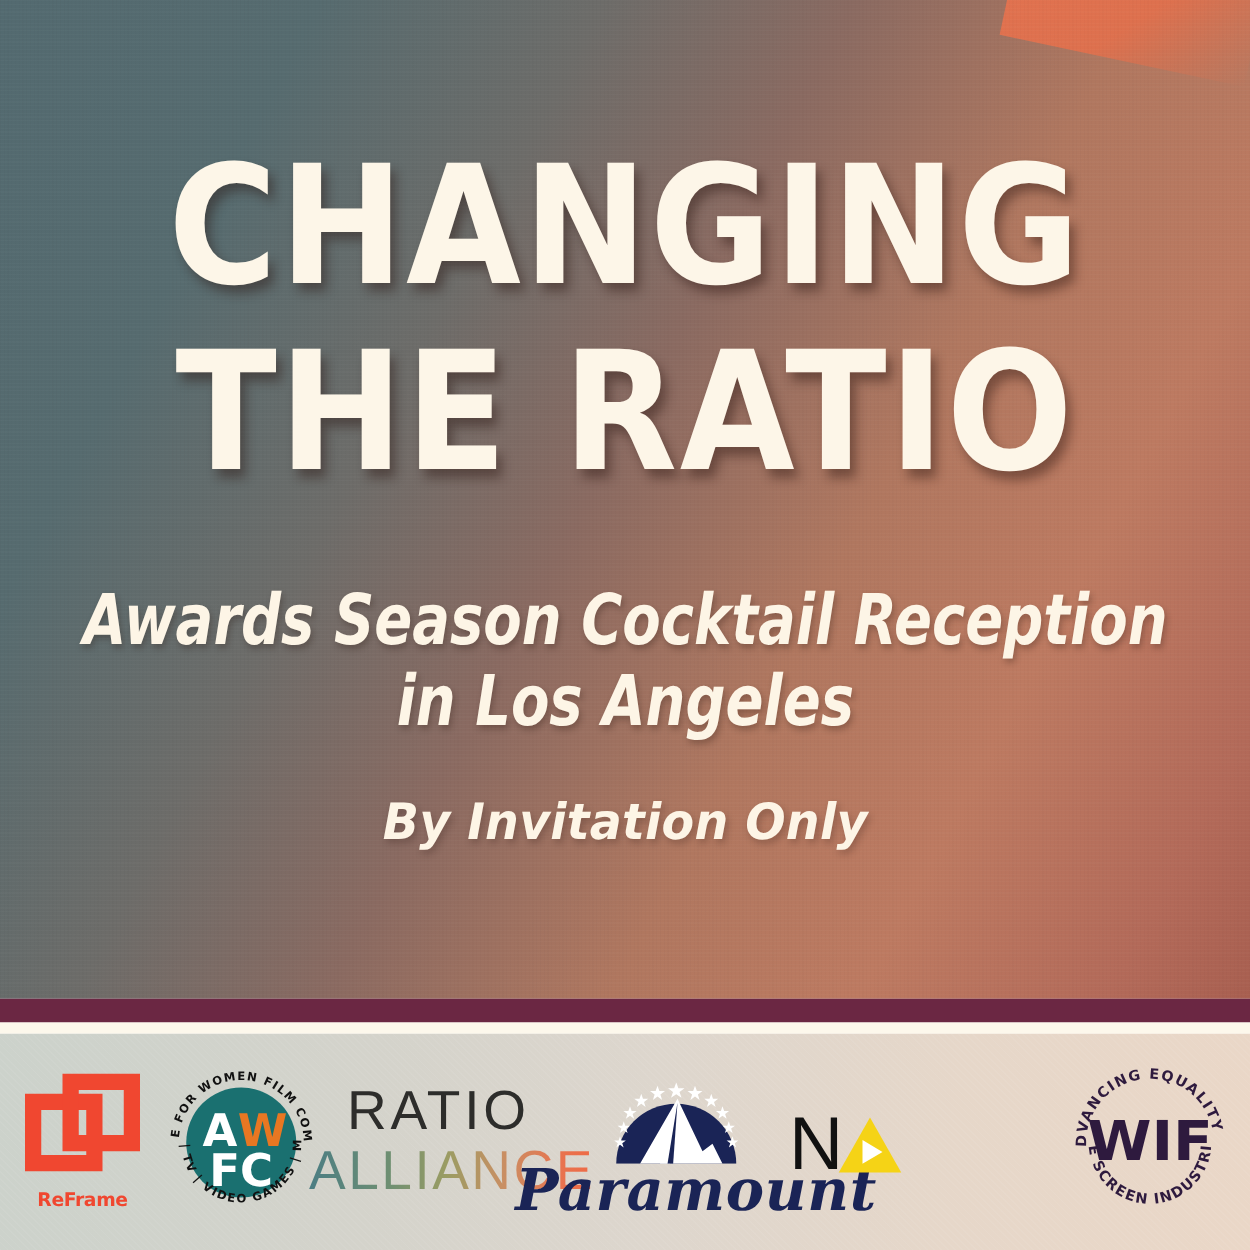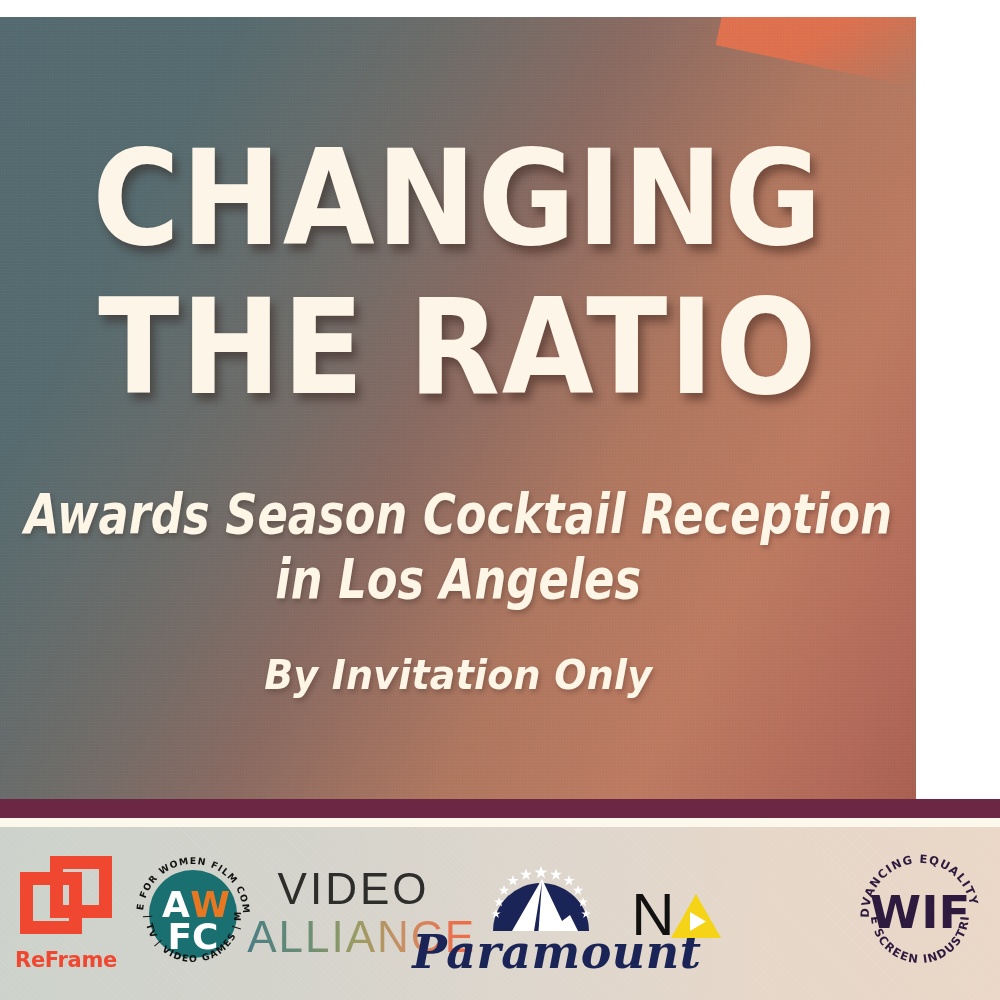--- a/index.html
+++ b/index.html
@@ -12,22 +12,22 @@
   }
 
   .poster{
     position:relative;
     width:1000px; height:1000px;
     overflow:hidden;
   }
 
   
   .hero{
-    position:absolute; left:0; top:17px;
-    width:916px; height:799px;
+    position:absolute; left:0; top:0;
+    width:1000px; height:799px;
     background:
       linear-gradient(118deg,
         #536a70 0%,
         #566b6f 18%,
         #6d6c69 34%,
         #8a6a61 48%,
         #b0775f 64%,
         #bd7a61 78%,
         #b36a59 92%,
         #a85f50 100%);
@@ -143,21 +143,21 @@
   .reframe{ width:96px; }
   .rf-mark{ position:relative; width:92px; height:84px; }
   .rf-sq{ position:absolute; border:13px solid #f04730; }
   .rf-sq.a{ left:0; top:16px; width:62px; height:62px; }
   .rf-sq.b{ left:30px; top:0; width:62px; height:62px; }
   .rf-word{
     margin-top:8px;
     color:#f04730;
     font-family:"DejaVu Sans", sans-serif;
     font-weight:700;
-    font-size:21px;
+    font-size:15px;
     letter-spacing:-.3px;
   }
 
   
   .awfc{ width:128px; height:128px; }
 
   
   .fatales{ width:180px; }
   .ff-l1{
     font-family:"Liberation Sans", sans-serif;
@@ -265,21 +265,21 @@
         <text font-family="DejaVu Sans, sans-serif" font-size="9.3" font-weight="700" fill="#111111" letter-spacing="1.4">
           <textPath href="#awfcBot" startOffset="50%" text-anchor="middle">FILM | TV | VIDEO GAMES | MEDIA</textPath>
         </text>
         <text x="47" y="67" font-family="DejaVu Sans, sans-serif" font-size="36" font-weight="700" fill="#ffffff" text-anchor="middle">A</text>
         <text x="81" y="67" font-family="DejaVu Sans, sans-serif" font-size="36" font-weight="700" fill="#e87722" text-anchor="middle">W</text>
         <text x="64" y="99" font-family="DejaVu Sans, sans-serif" font-size="36" font-weight="700" fill="#ffffff" text-anchor="middle">FC</text>
       </svg>
     </div>
 
     <div class="logo fatales">
-      <div class="ff-l1">VIDEO</div>
+      <div class="ff-l1">RATIO</div>
       <div class="ff-l2">ALLIANCE</div>
     </div>
 
     <div class="logo paramount">
       <svg viewBox="0 0 150 82" width="150" height="82">
         <path d="M 27,82 A 48,48 0 0 1 123,82 Z" fill="#1a2456"></path>
         <g fill="#ffffff">
           <polygon points="75,17 76.7,21.6 81.6,21.6 77.6,24.5 79.2,29.2 75,26.3 70.8,29.2 72.4,24.5 68.4,21.6 73.3,21.6"></polygon>
           <polygon points="60,19.5 61.5,23.8 66,23.8 62.3,26.5 63.7,30.9 60,28.2 56.3,30.9 57.7,26.5 54,23.8 58.5,23.8"></polygon>
           <polygon points="90,19.5 91.5,23.8 96,23.8 92.3,26.5 93.7,30.9 90,28.2 86.3,30.9 87.7,26.5 84,23.8 88.5,23.8"></polygon>

